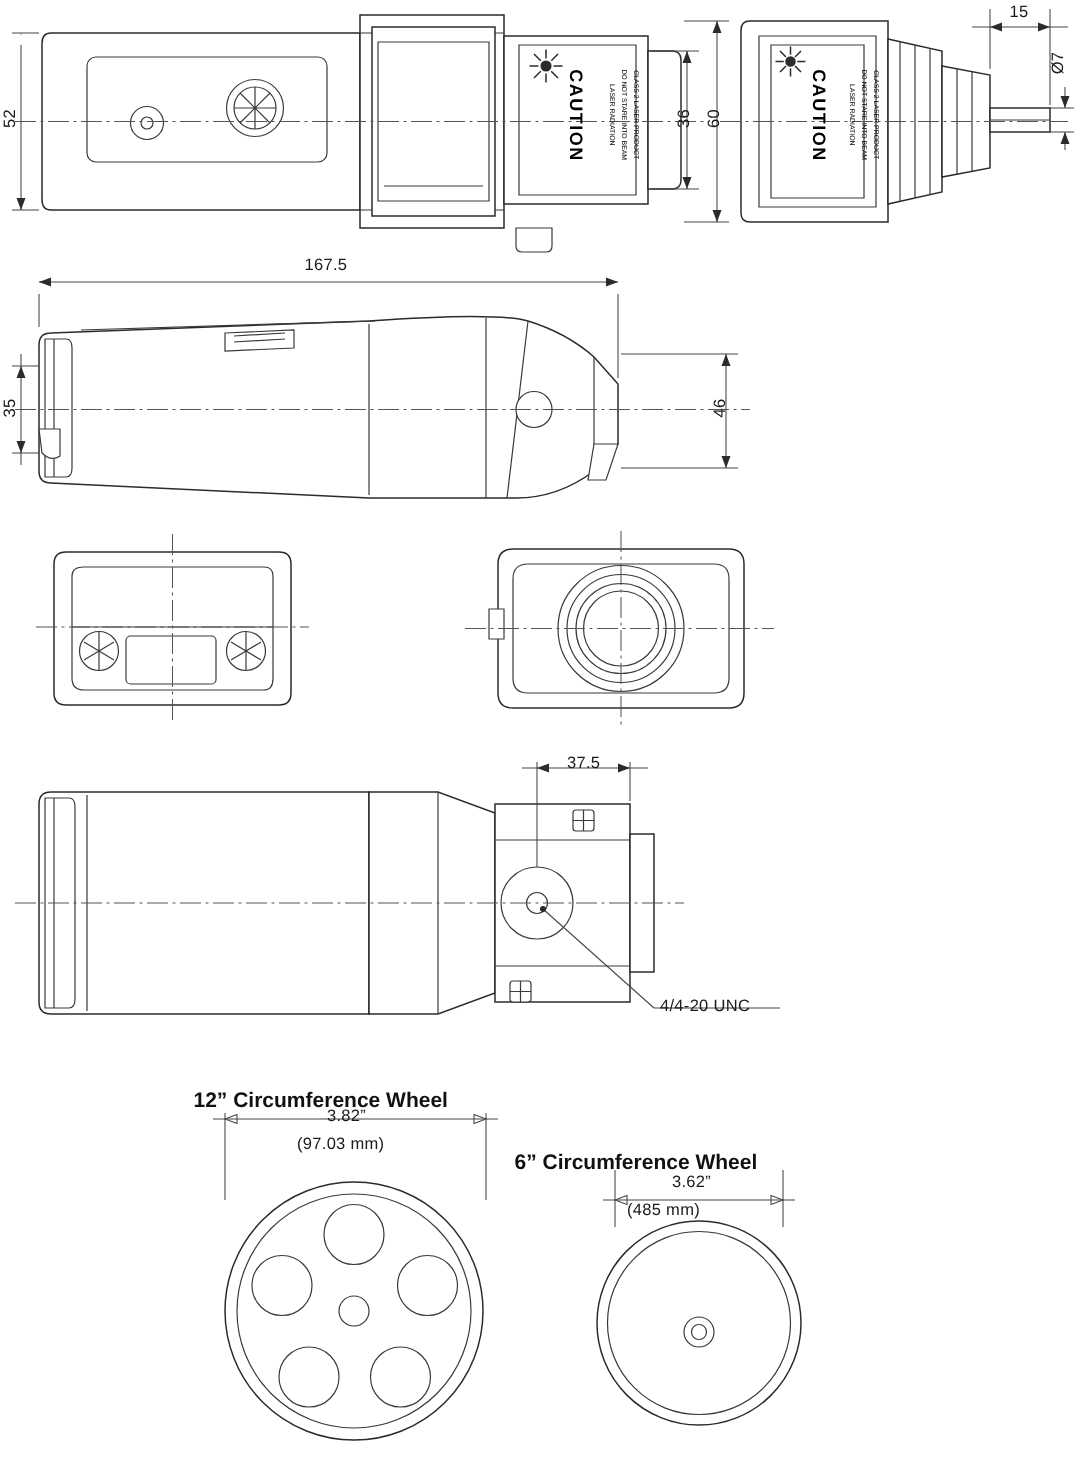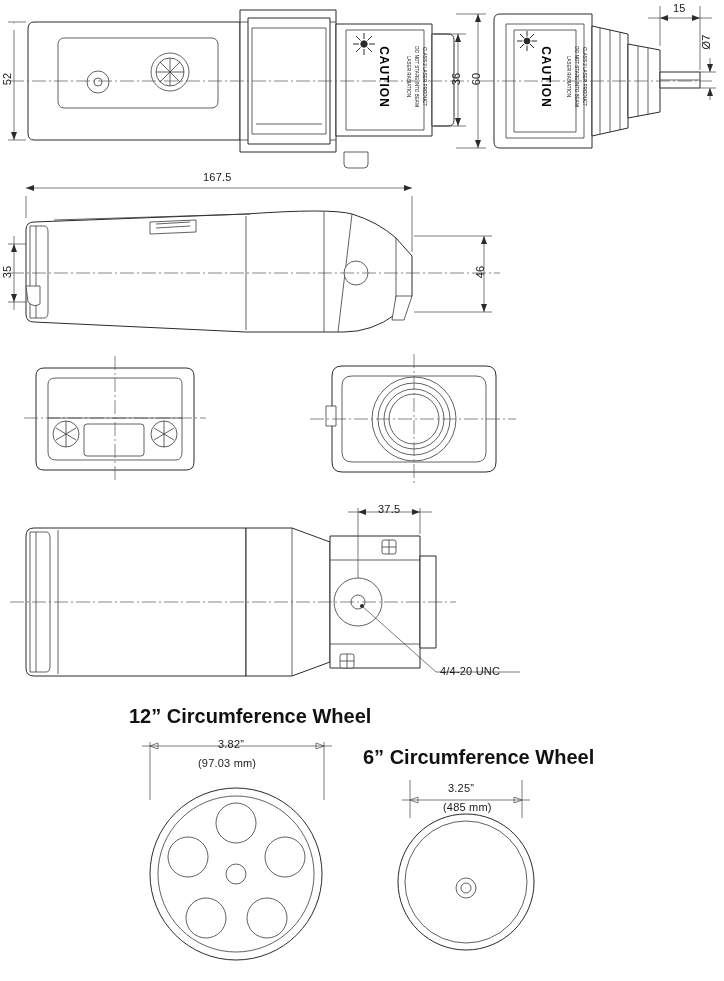--- a/index.html
+++ b/index.html
@@ -20,24 +20,25 @@
   }
   .dim-text {
     position: absolute;
     font-size: 11px;
     color: #1a1a1a;
     white-space: nowrap;
     letter-spacing: 0.2px;
   }
   .title-text {
     position: absolute;
-    font-size: 20px;
+    font-size: 14px;
     font-weight: bold;
     color: #111111;
     white-space: nowrap;
+    margin-top: 20px;
   }
   svg {
     position: absolute;
     top: 0;
     left: 0;
     overflow: visible;
   }
   .ln {
     stroke: #2b2b2b;
     stroke-width: 1;
@@ -326,17 +327,17 @@
   <div class="dim-text" style="left:474px;top:266px;transform:rotate(-90deg);transform-origin:center;">46</div>
 
   <div class="dim-text" style="left:378px;top:491px;margin-top:12px;">37.5</div>
 
   <div class="dim-text" style="left:440px;top:665px;">4/4-20 UNC</div>
 
   <div class="title-text" style="left:129px;top:705px;">12” Circumference Wheel</div>
   <div class="dim-text" style="left:218px;top:738px;">3.82”</div>
   <div class="dim-text" style="left:198px;top:757px;">(97.03 mm)</div>
 
-  <div class="title-text" style="left:363px;top:746px;text-align:right;">6” Circumference Wheel</div>
-  <div class="dim-text" style="left:448px;top:782px;">3.25”</div>
-  <div class="dim-text" style="left:443px;top:801px;text-align:center;">(485 mm)</div>
+  <div class="title-text" style="left:343px;top:746px;text-align:right;">6” Circumference Wheel</div>
+  <div class="dim-text" style="left:448px;top:782px;">3.62”</div>
+  <div class="dim-text" style="left:418px;top:801px;text-align:center;">(485 mm)</div>
 
 </div>
 
 </body></html>

